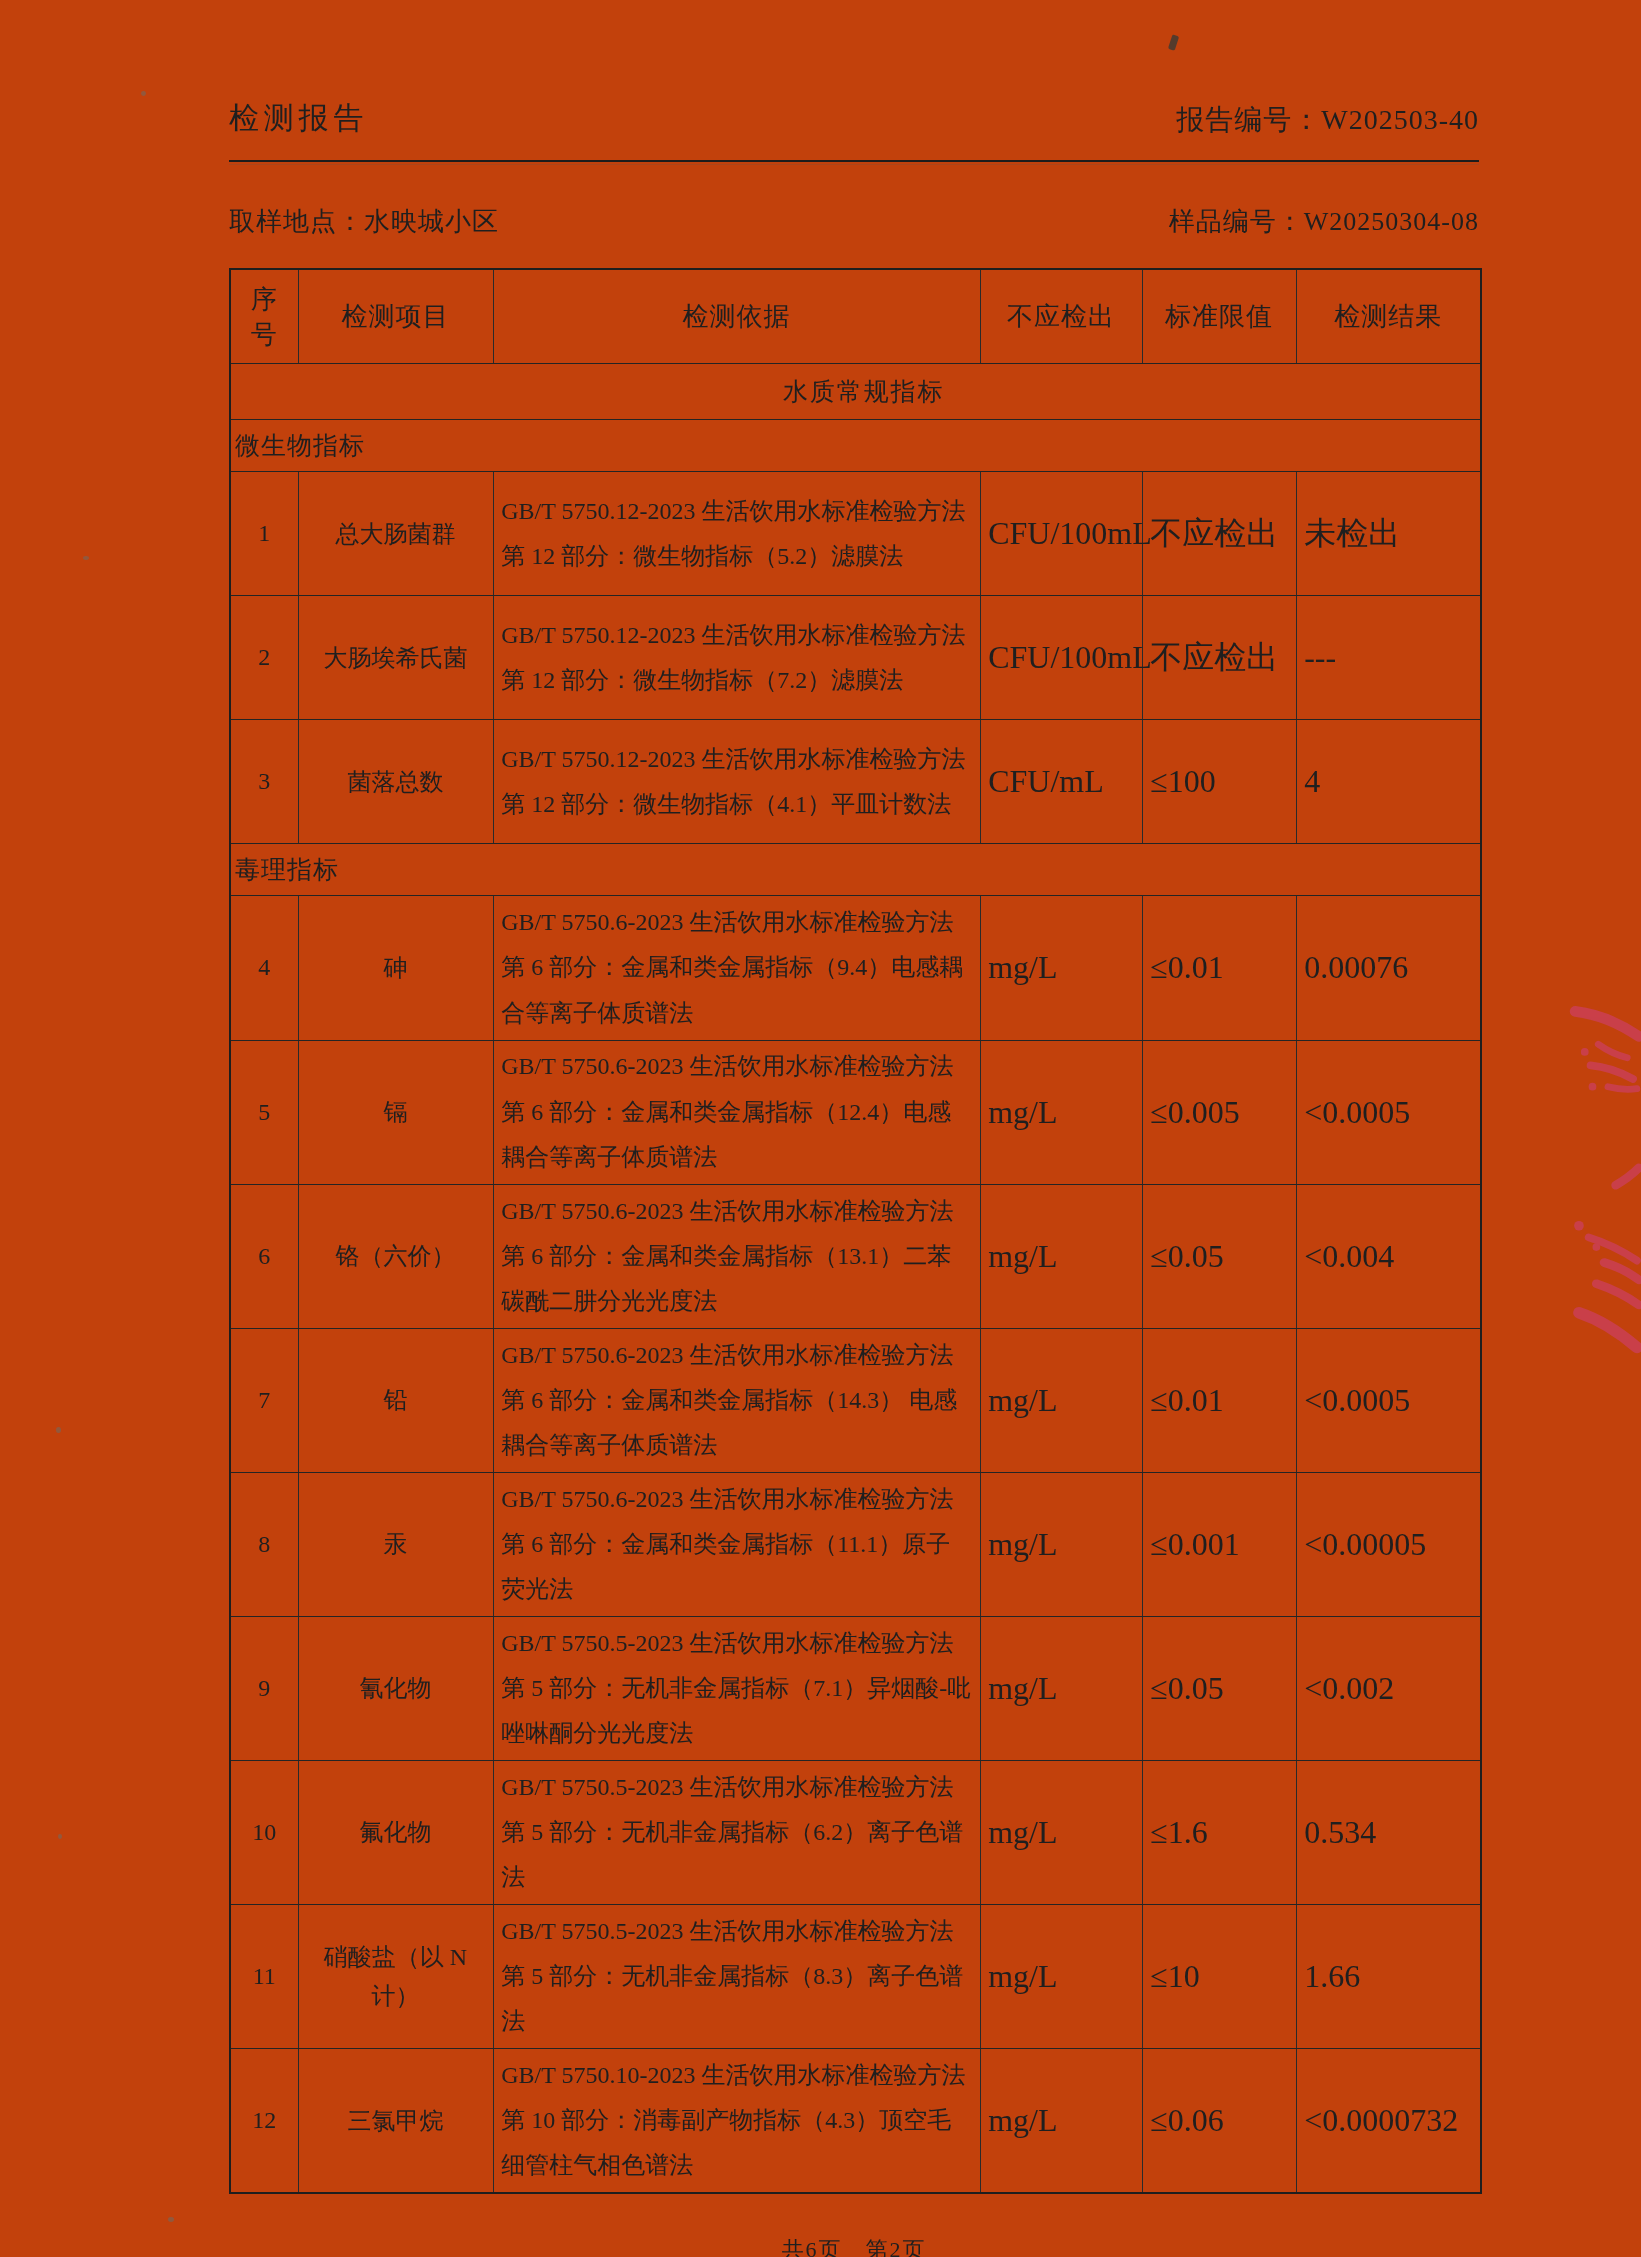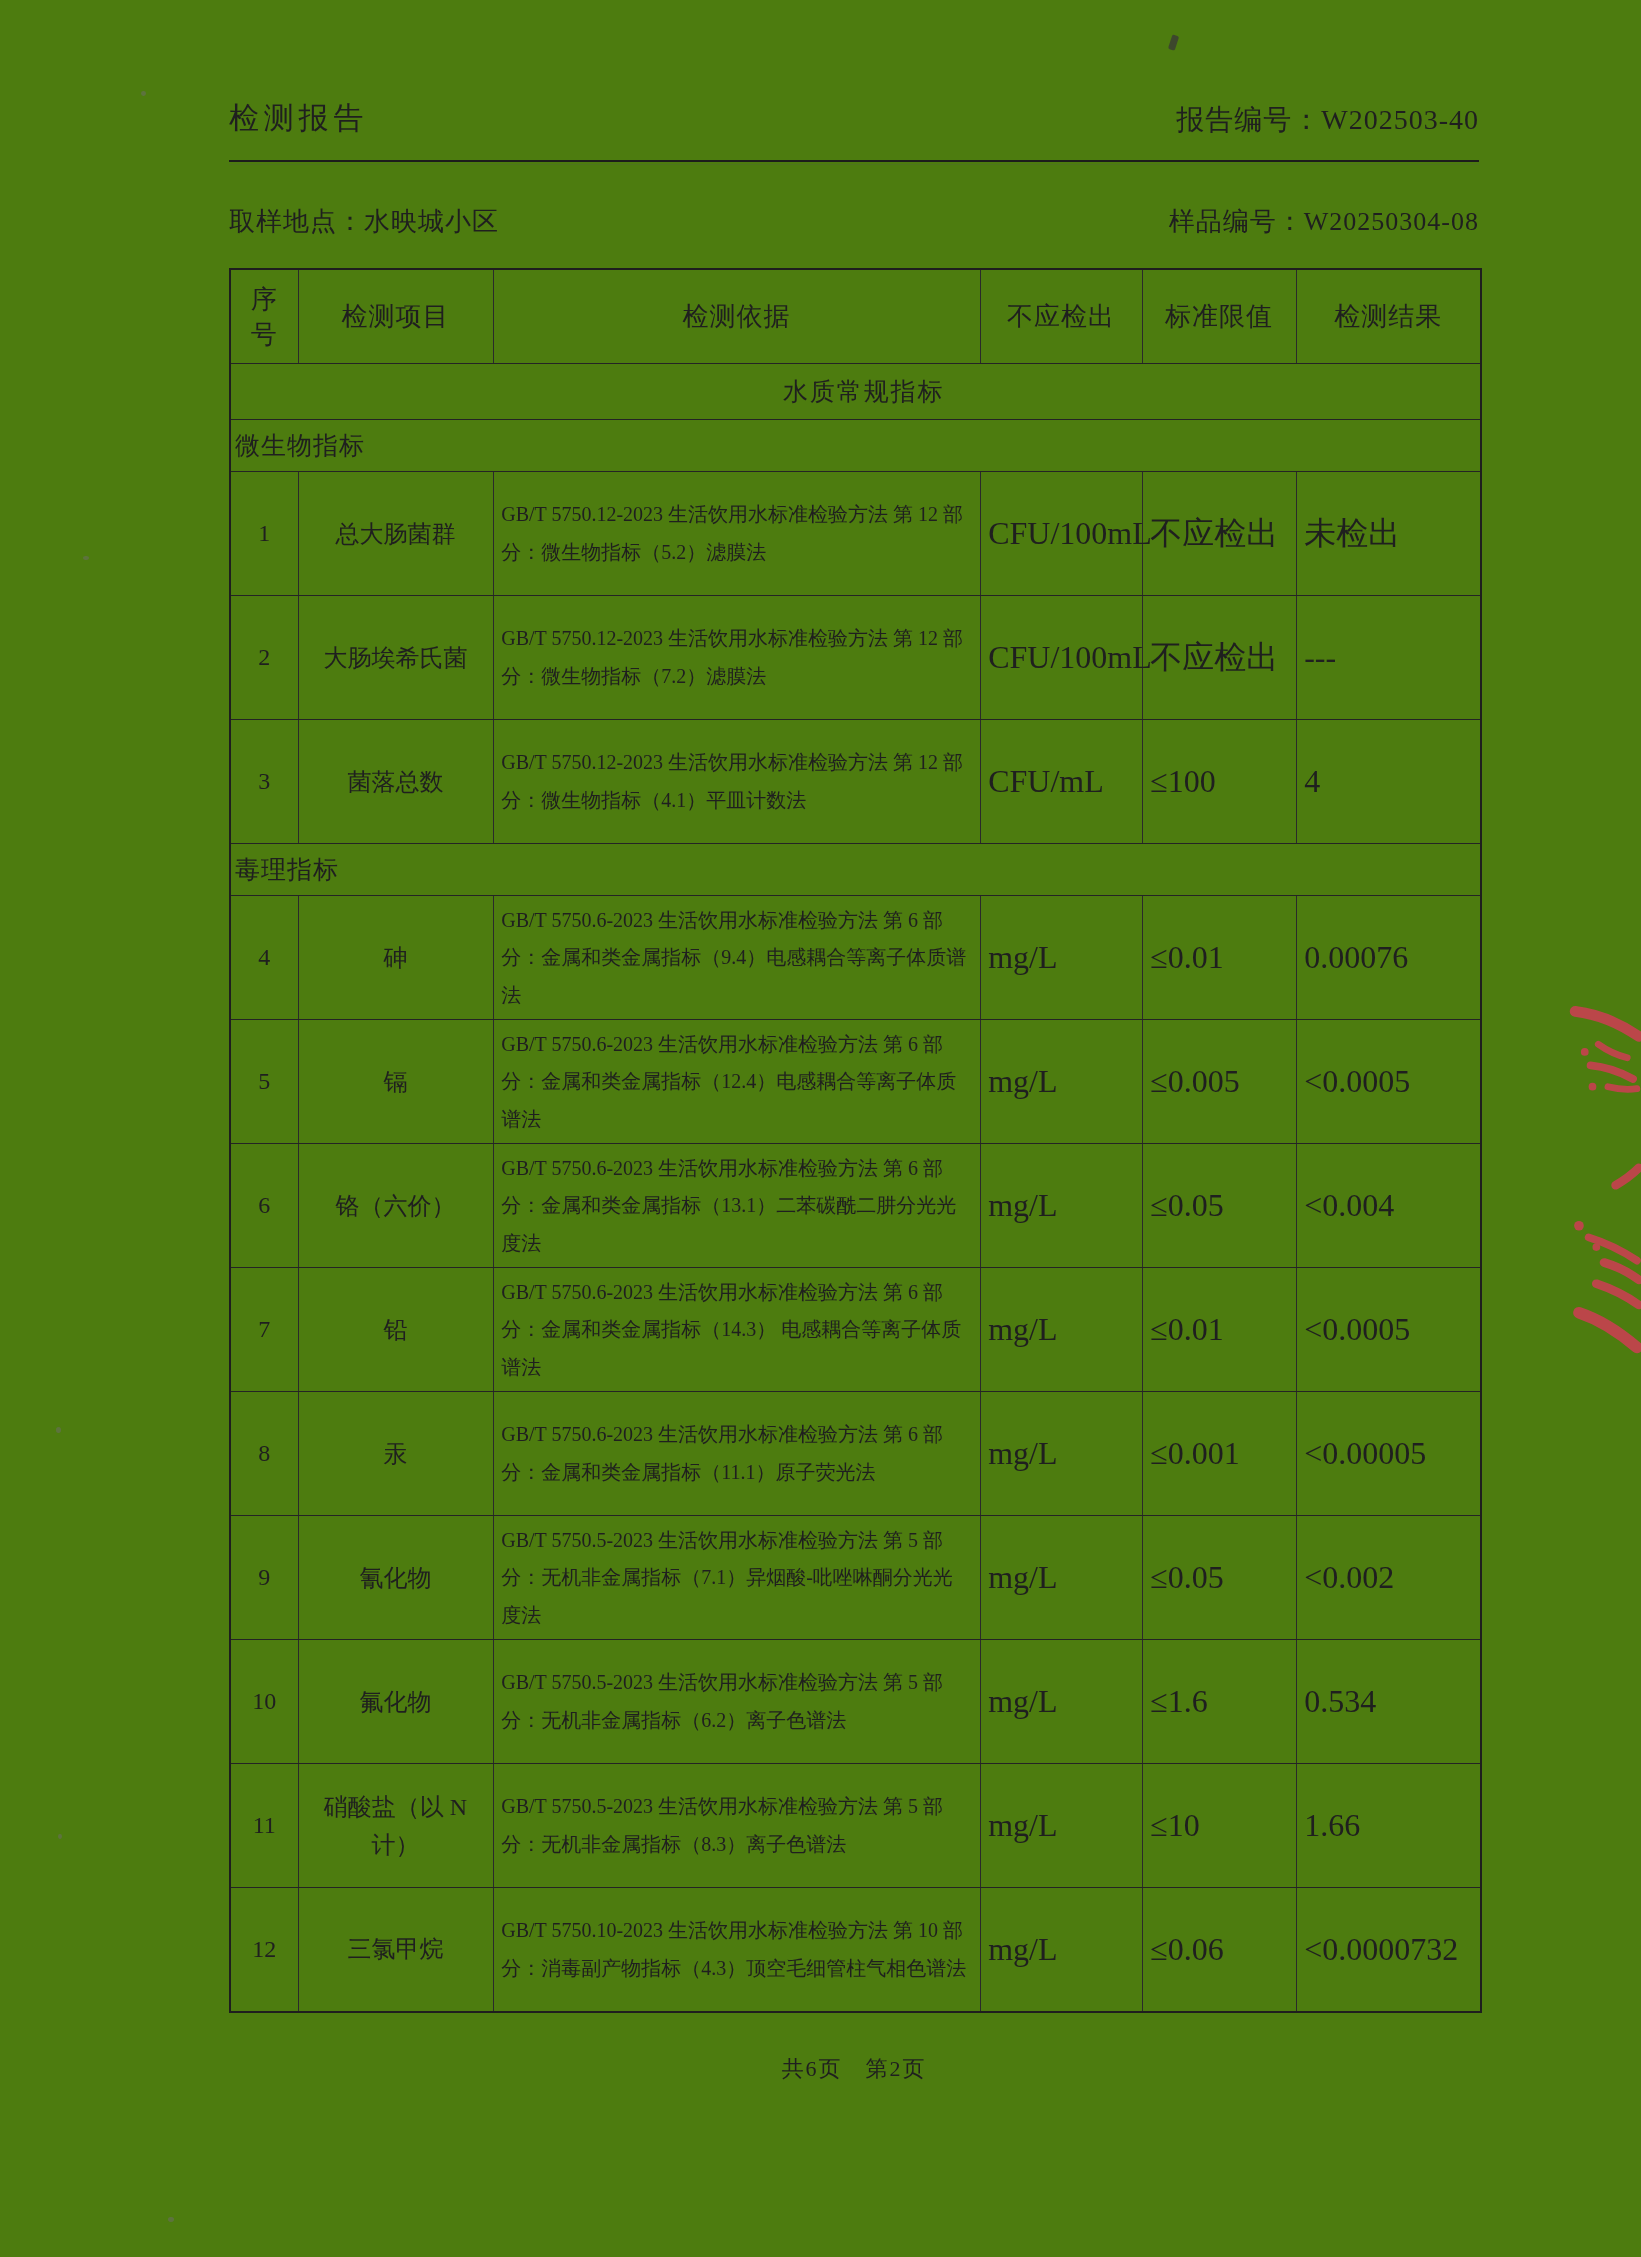--- a/index.html
+++ b/index.html
@@ -6,21 +6,21 @@
   body{
     width:1641px;height:2257px;
     background:#efefed;
     font-family:"Liberation Serif","DejaVu Serif",serif;
     color:#1f1f1f;
     position:relative;
     overflow:hidden;
   }
   .page{
     position:absolute;inset:0;
-    background:#4d7c0f;
+    background:#c2410c;
   }
   .content{
     position:absolute;
     left:229px; right:162px; top:0;
   }
   
   .header-row{
     display:flex;justify-content:space-between;align-items:flex-end;
     padding-top:98px;
   }
@@ -82,21 +82,21 @@
     height:52px;
     text-align:left;
     font-size:25px;
     padding-left:4px;
     letter-spacing:1px;
   }
   tr.data td{min-height:129px;}
   td.cell-no{text-align:center;font-size:24px;}
   td.cell-item{text-align:center;font-size:24px;padding-left:11.6px;line-height:1.6;}
   td.cell-method{
-    text-align:left;font-size:20px;line-height:1.88;
+    text-align:left;font-size:24px;line-height:1.88;
     padding:7.7px 9.7px 7.7px 13.5px;
     height:124px;
   }
   td.cell-unit,td.cell-limit,td.cell-result{
     font-size:32px;
   }
   
   .footer{
     margin-top:41px;
     text-align:center;

